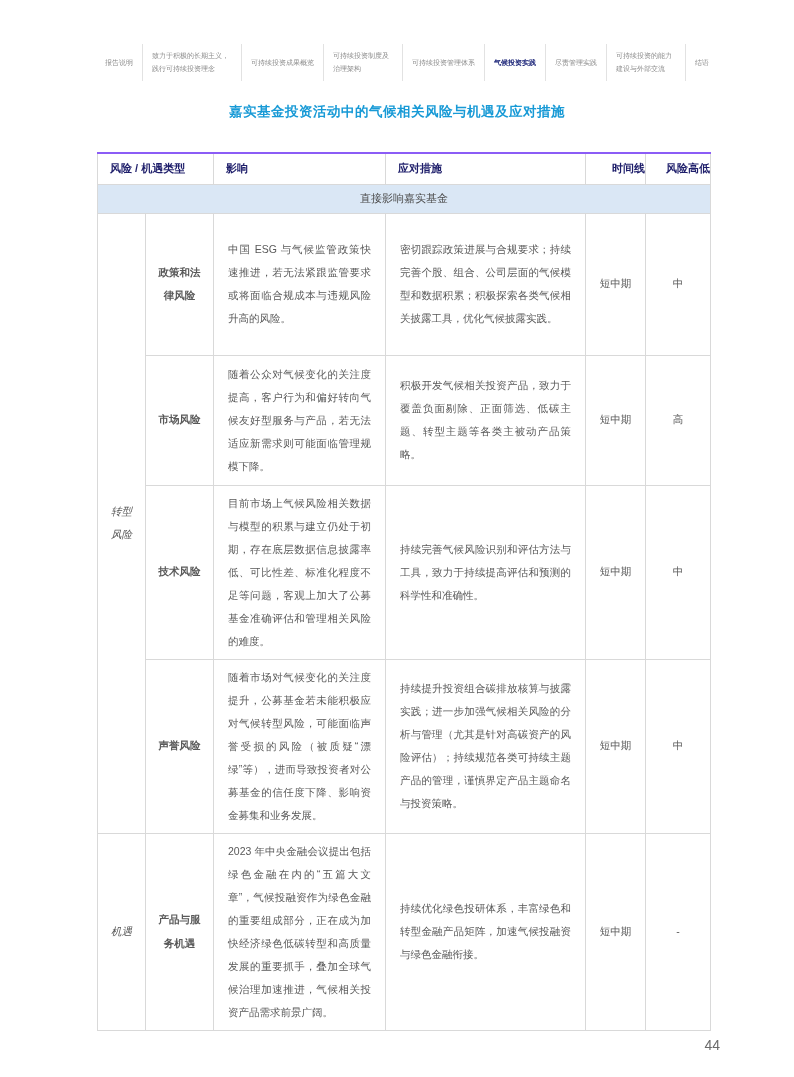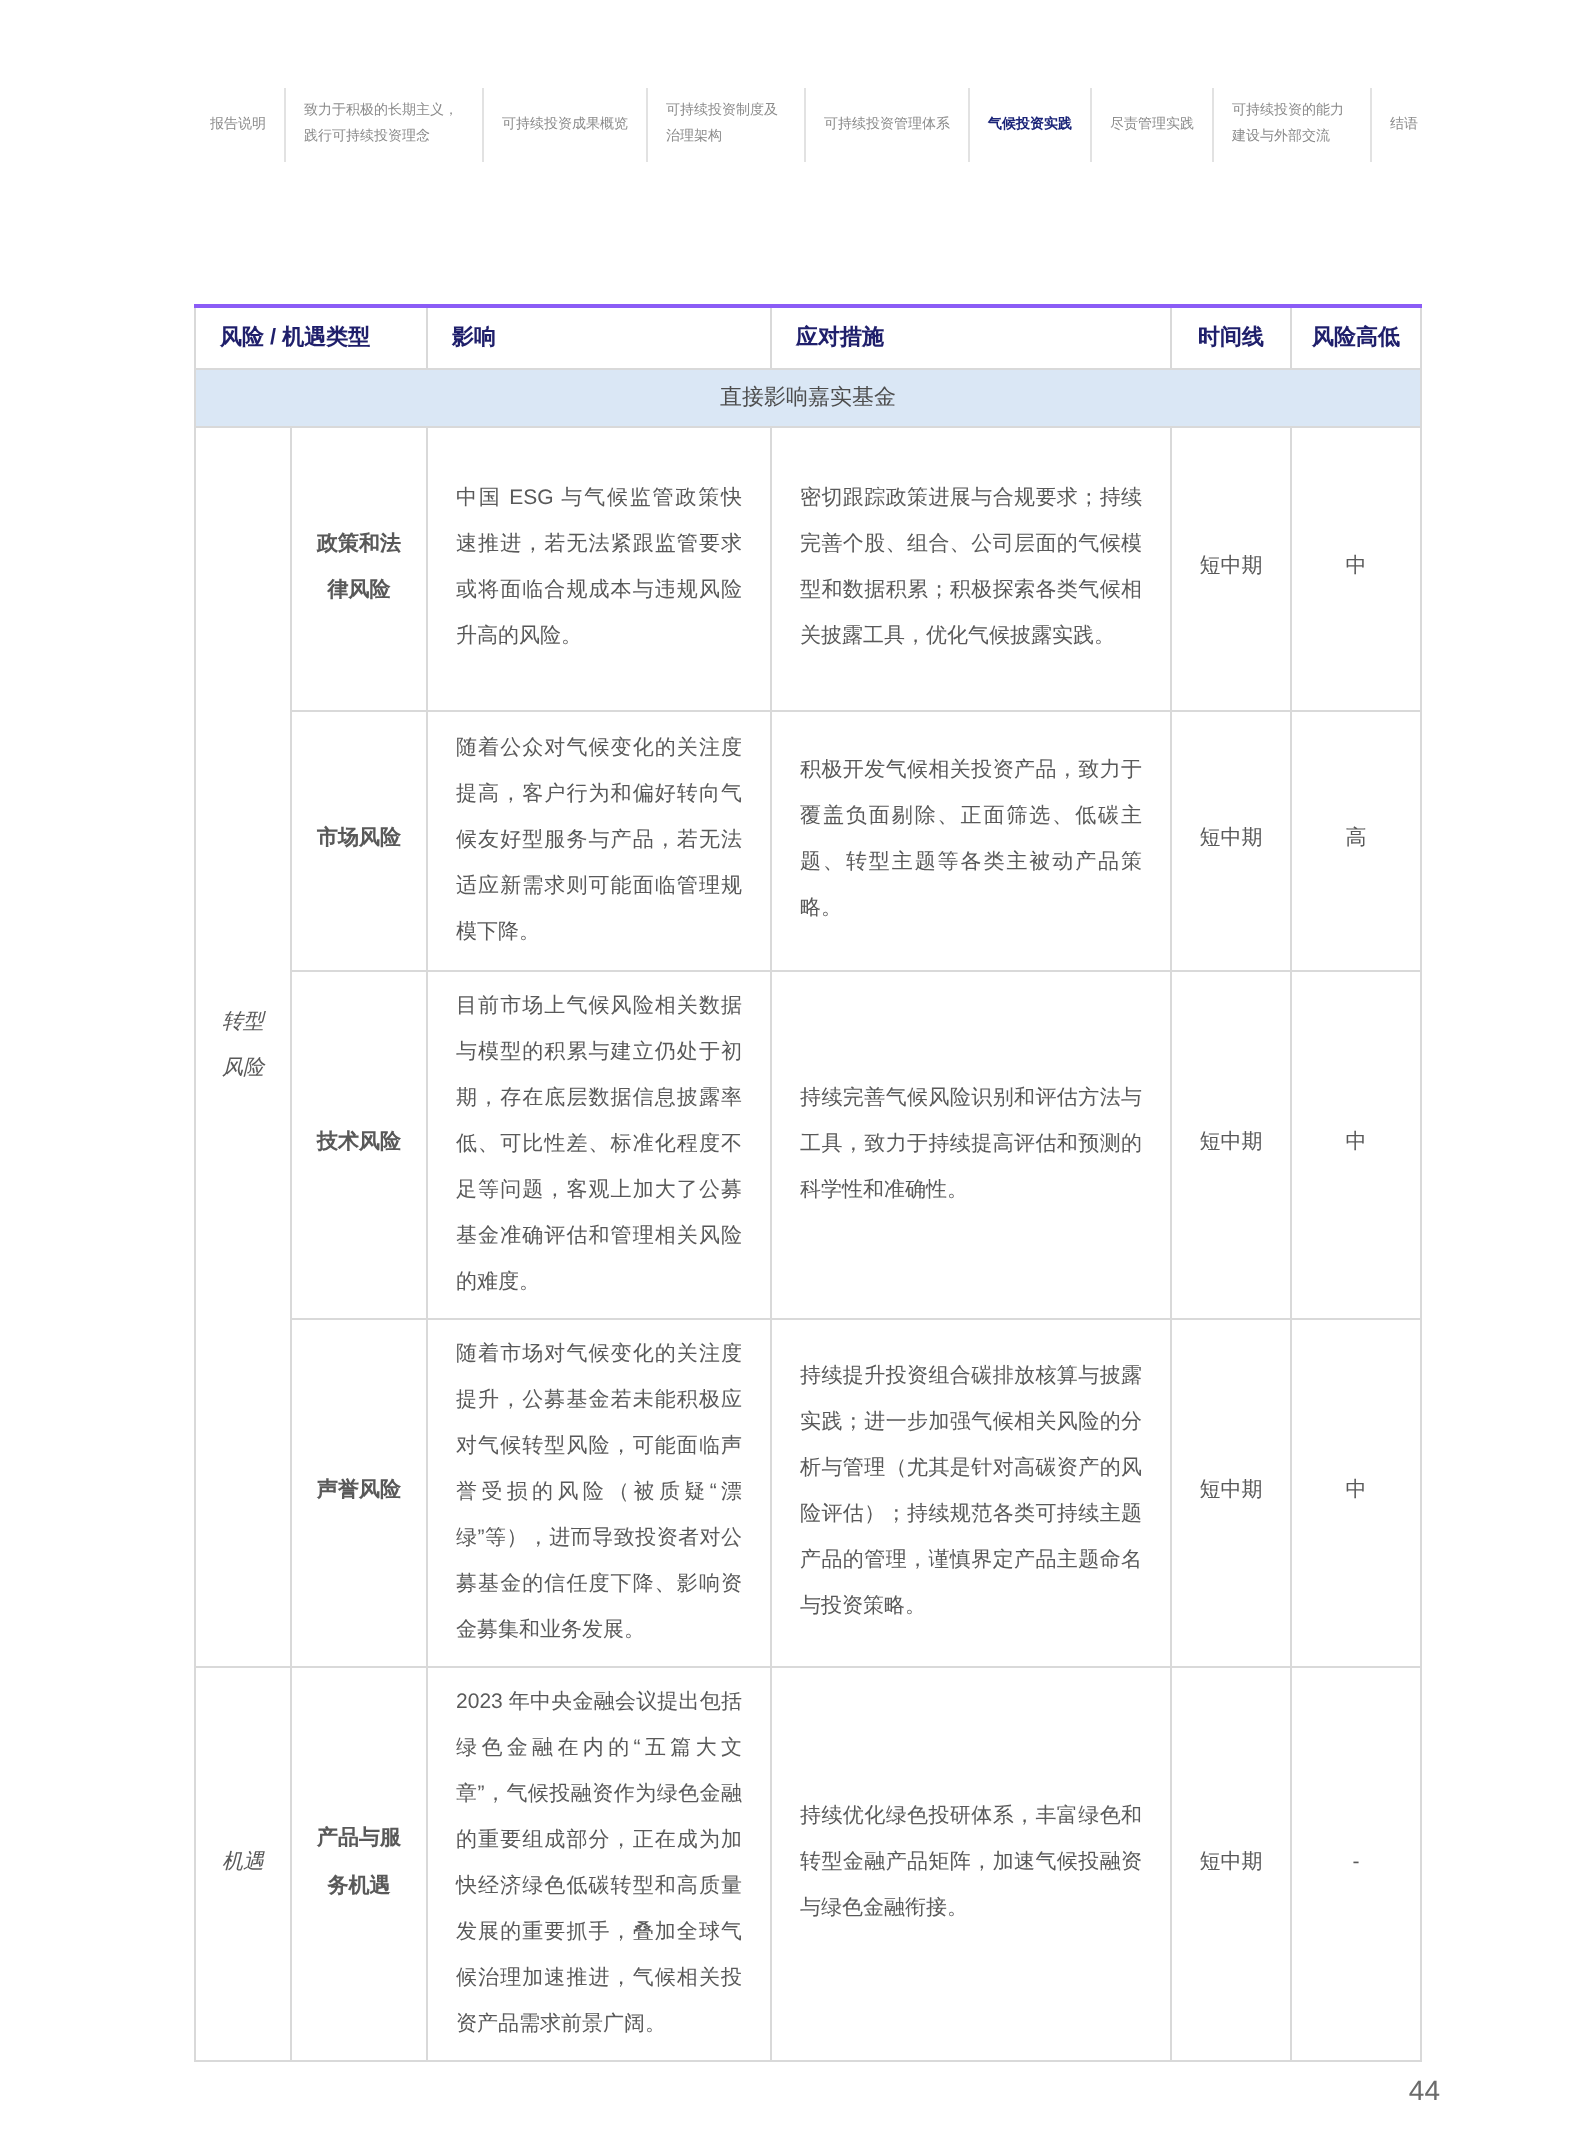--- a/index.html
+++ b/index.html
@@ -29,21 +29,21 @@
   .risk-table col.c-impact{ width:172px; }
   .risk-table col.c-meas  { width:200px; }
   .risk-table col.c-time  { width:60px; }
   .risk-table col.c-level { width:65px; }
 
   .risk-table th, .risk-table td { border:1px solid #d9d9d9; }
 
   .risk-table thead tr { height:31px; border-top:2px solid #8b5cf6; }
   .risk-table th { font-size:11px; font-weight:bold; color:#1f1f6b;
                    text-align:left; padding-left:12px; background:#ffffff; }
-  .risk-table th.th-center { text-align:center; padding-left:0; }
+  .risk-table th.th-center { text-align:right; padding-left:0; }
 
   tr.section-row { height:29px; }
   tr.section-row td { background:#dae7f5; text-align:center; font-size:11px; color:#4d4d4d; }
 
   tr.row-1 { height:142px; }
   tr.row-2 { height:130px; }
   tr.row-3 { height:170px; }
   tr.row-4 { height:170px; }
   tr.row-5 { height:181px; }
 
@@ -84,20 +84,21 @@
       <span>尽责管理实践</span>
     </div>
     <div class="nav-item w8">
       <span>可持续投资的能力建设与外部交流</span>
     </div>
     <div class="nav-item w9">
       <span>结语</span>
     </div>
   </nav>
 
+  <h1 class="title">嘉实基金投资活动中的气候相关风险与机遇及应对措施</h1>
 
   <table class="risk-table">
     <colgroup>
       <col class="c-group">
         <col class="c-type">
         <col class="c-impact">
       <col class="c-meas">
         <col class="c-time">
         <col class="c-level">
     </colgroup>

